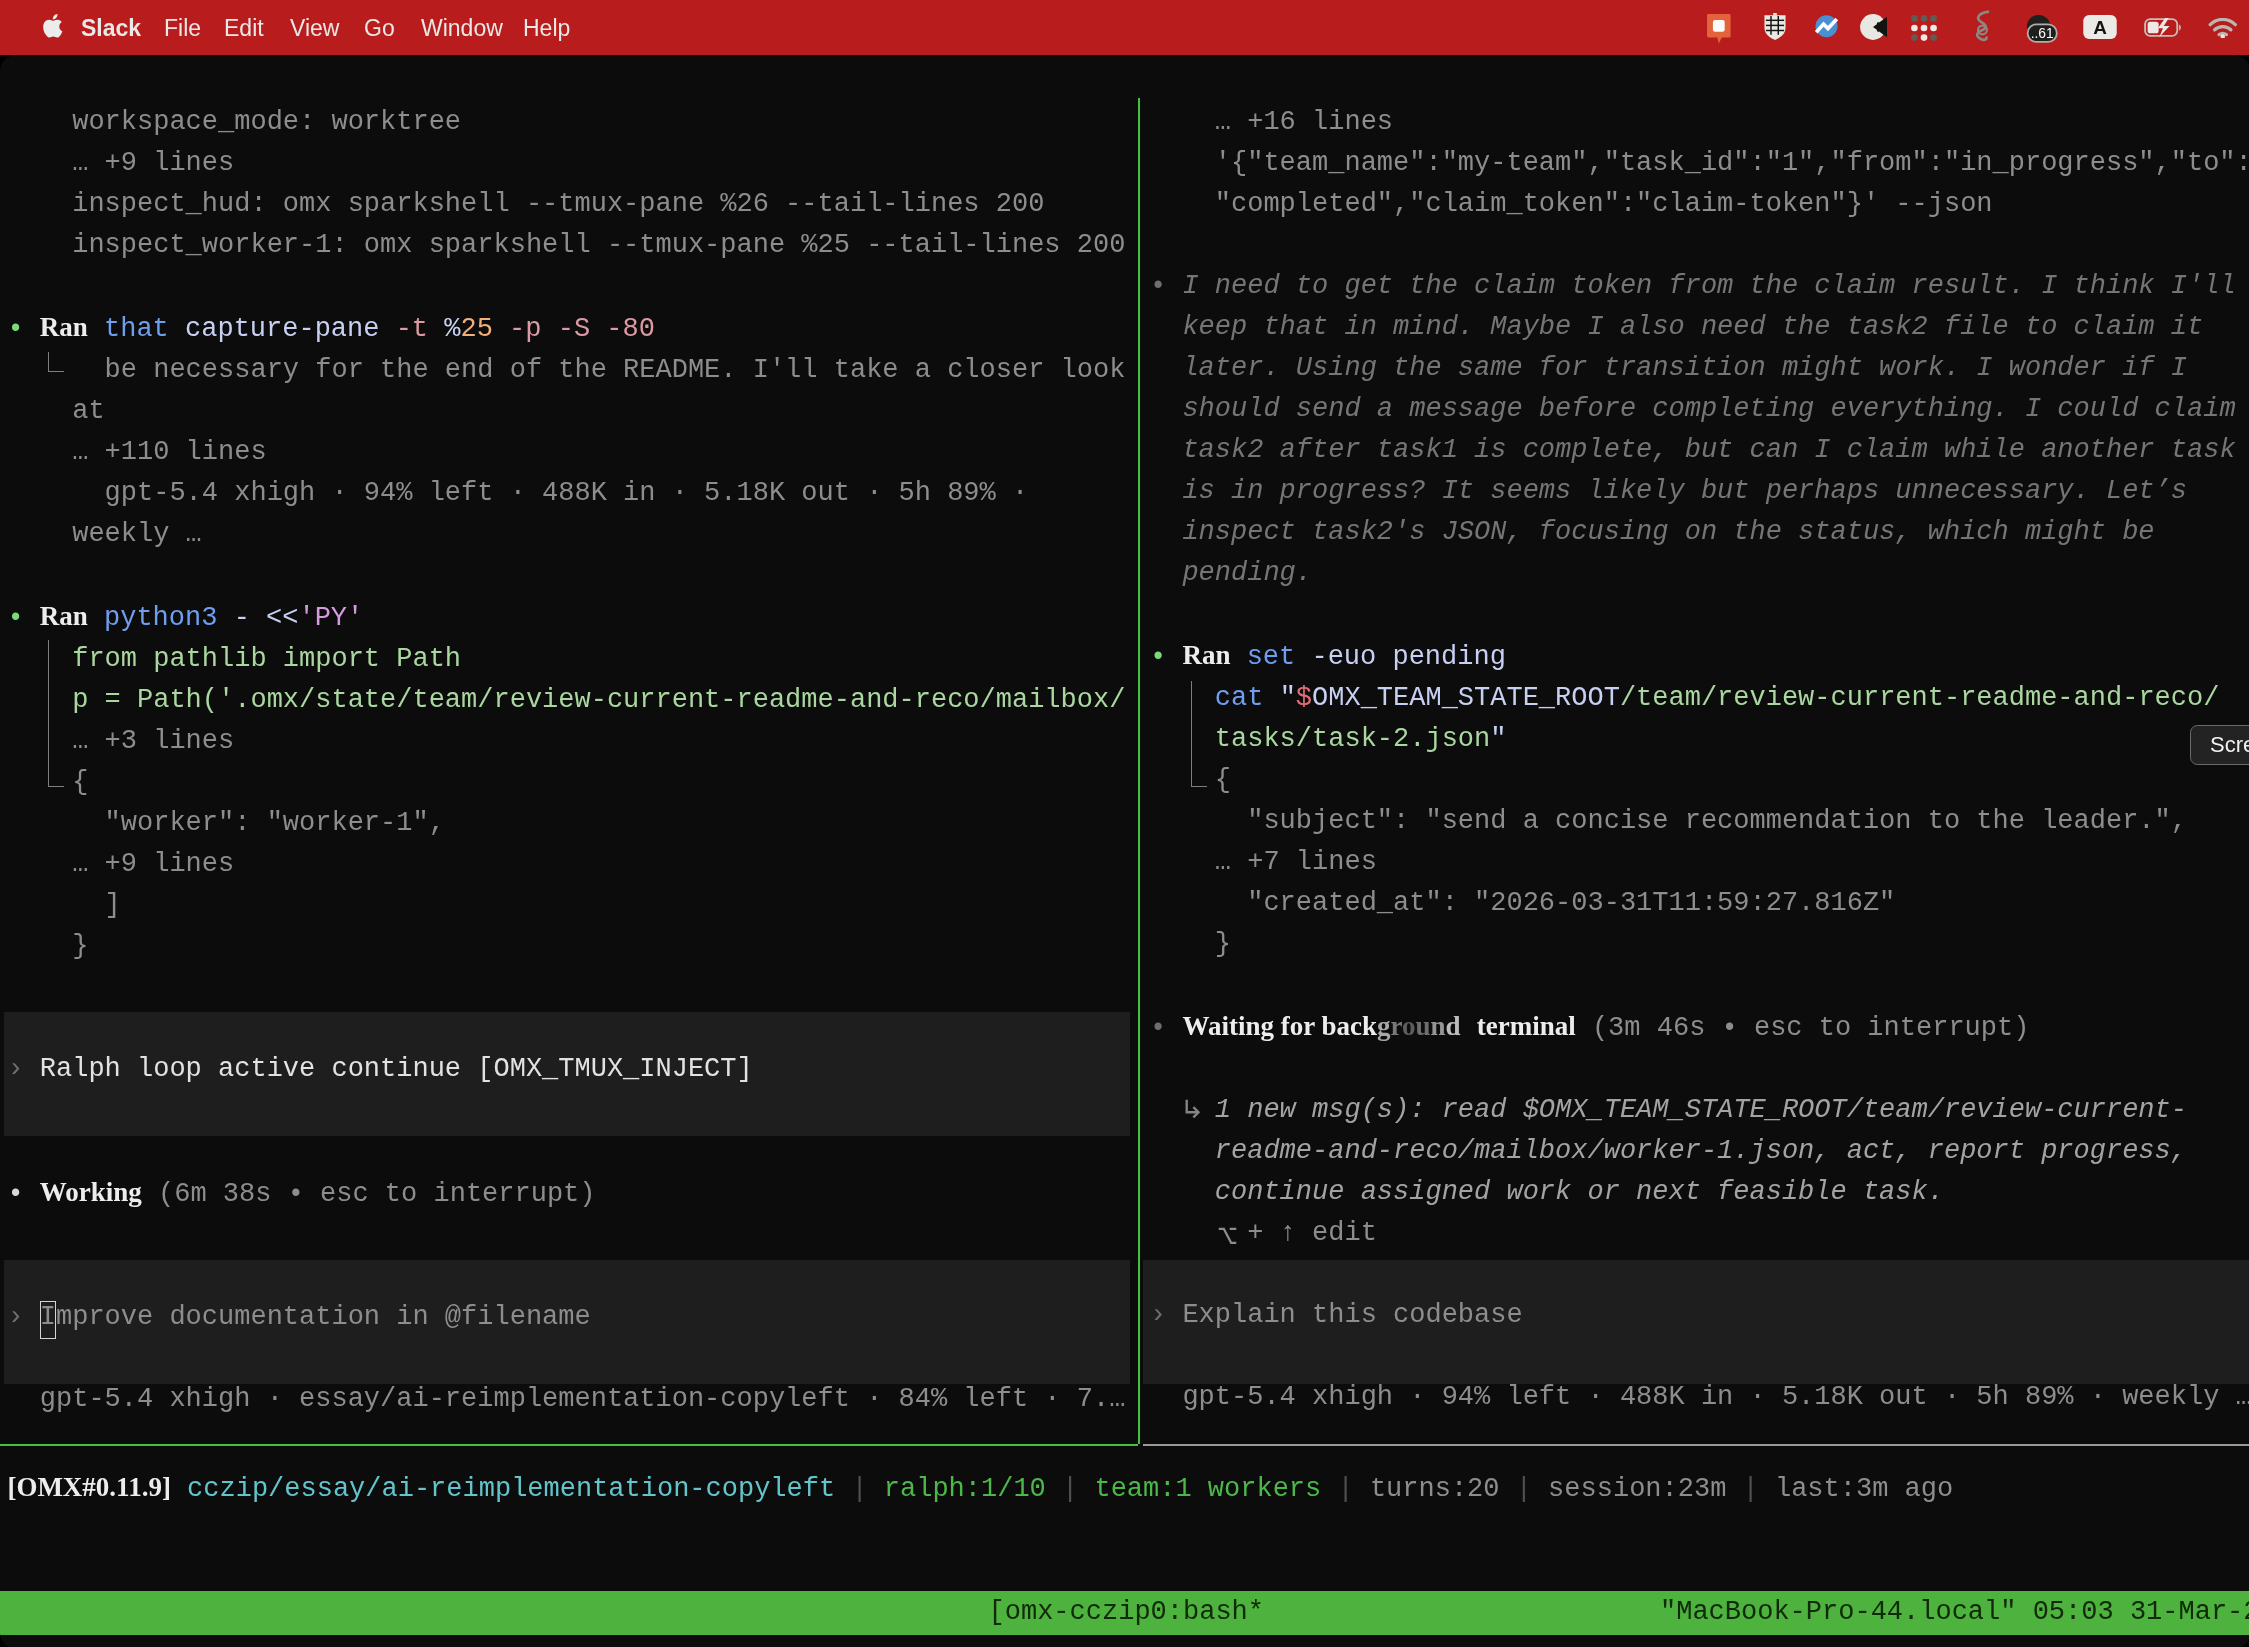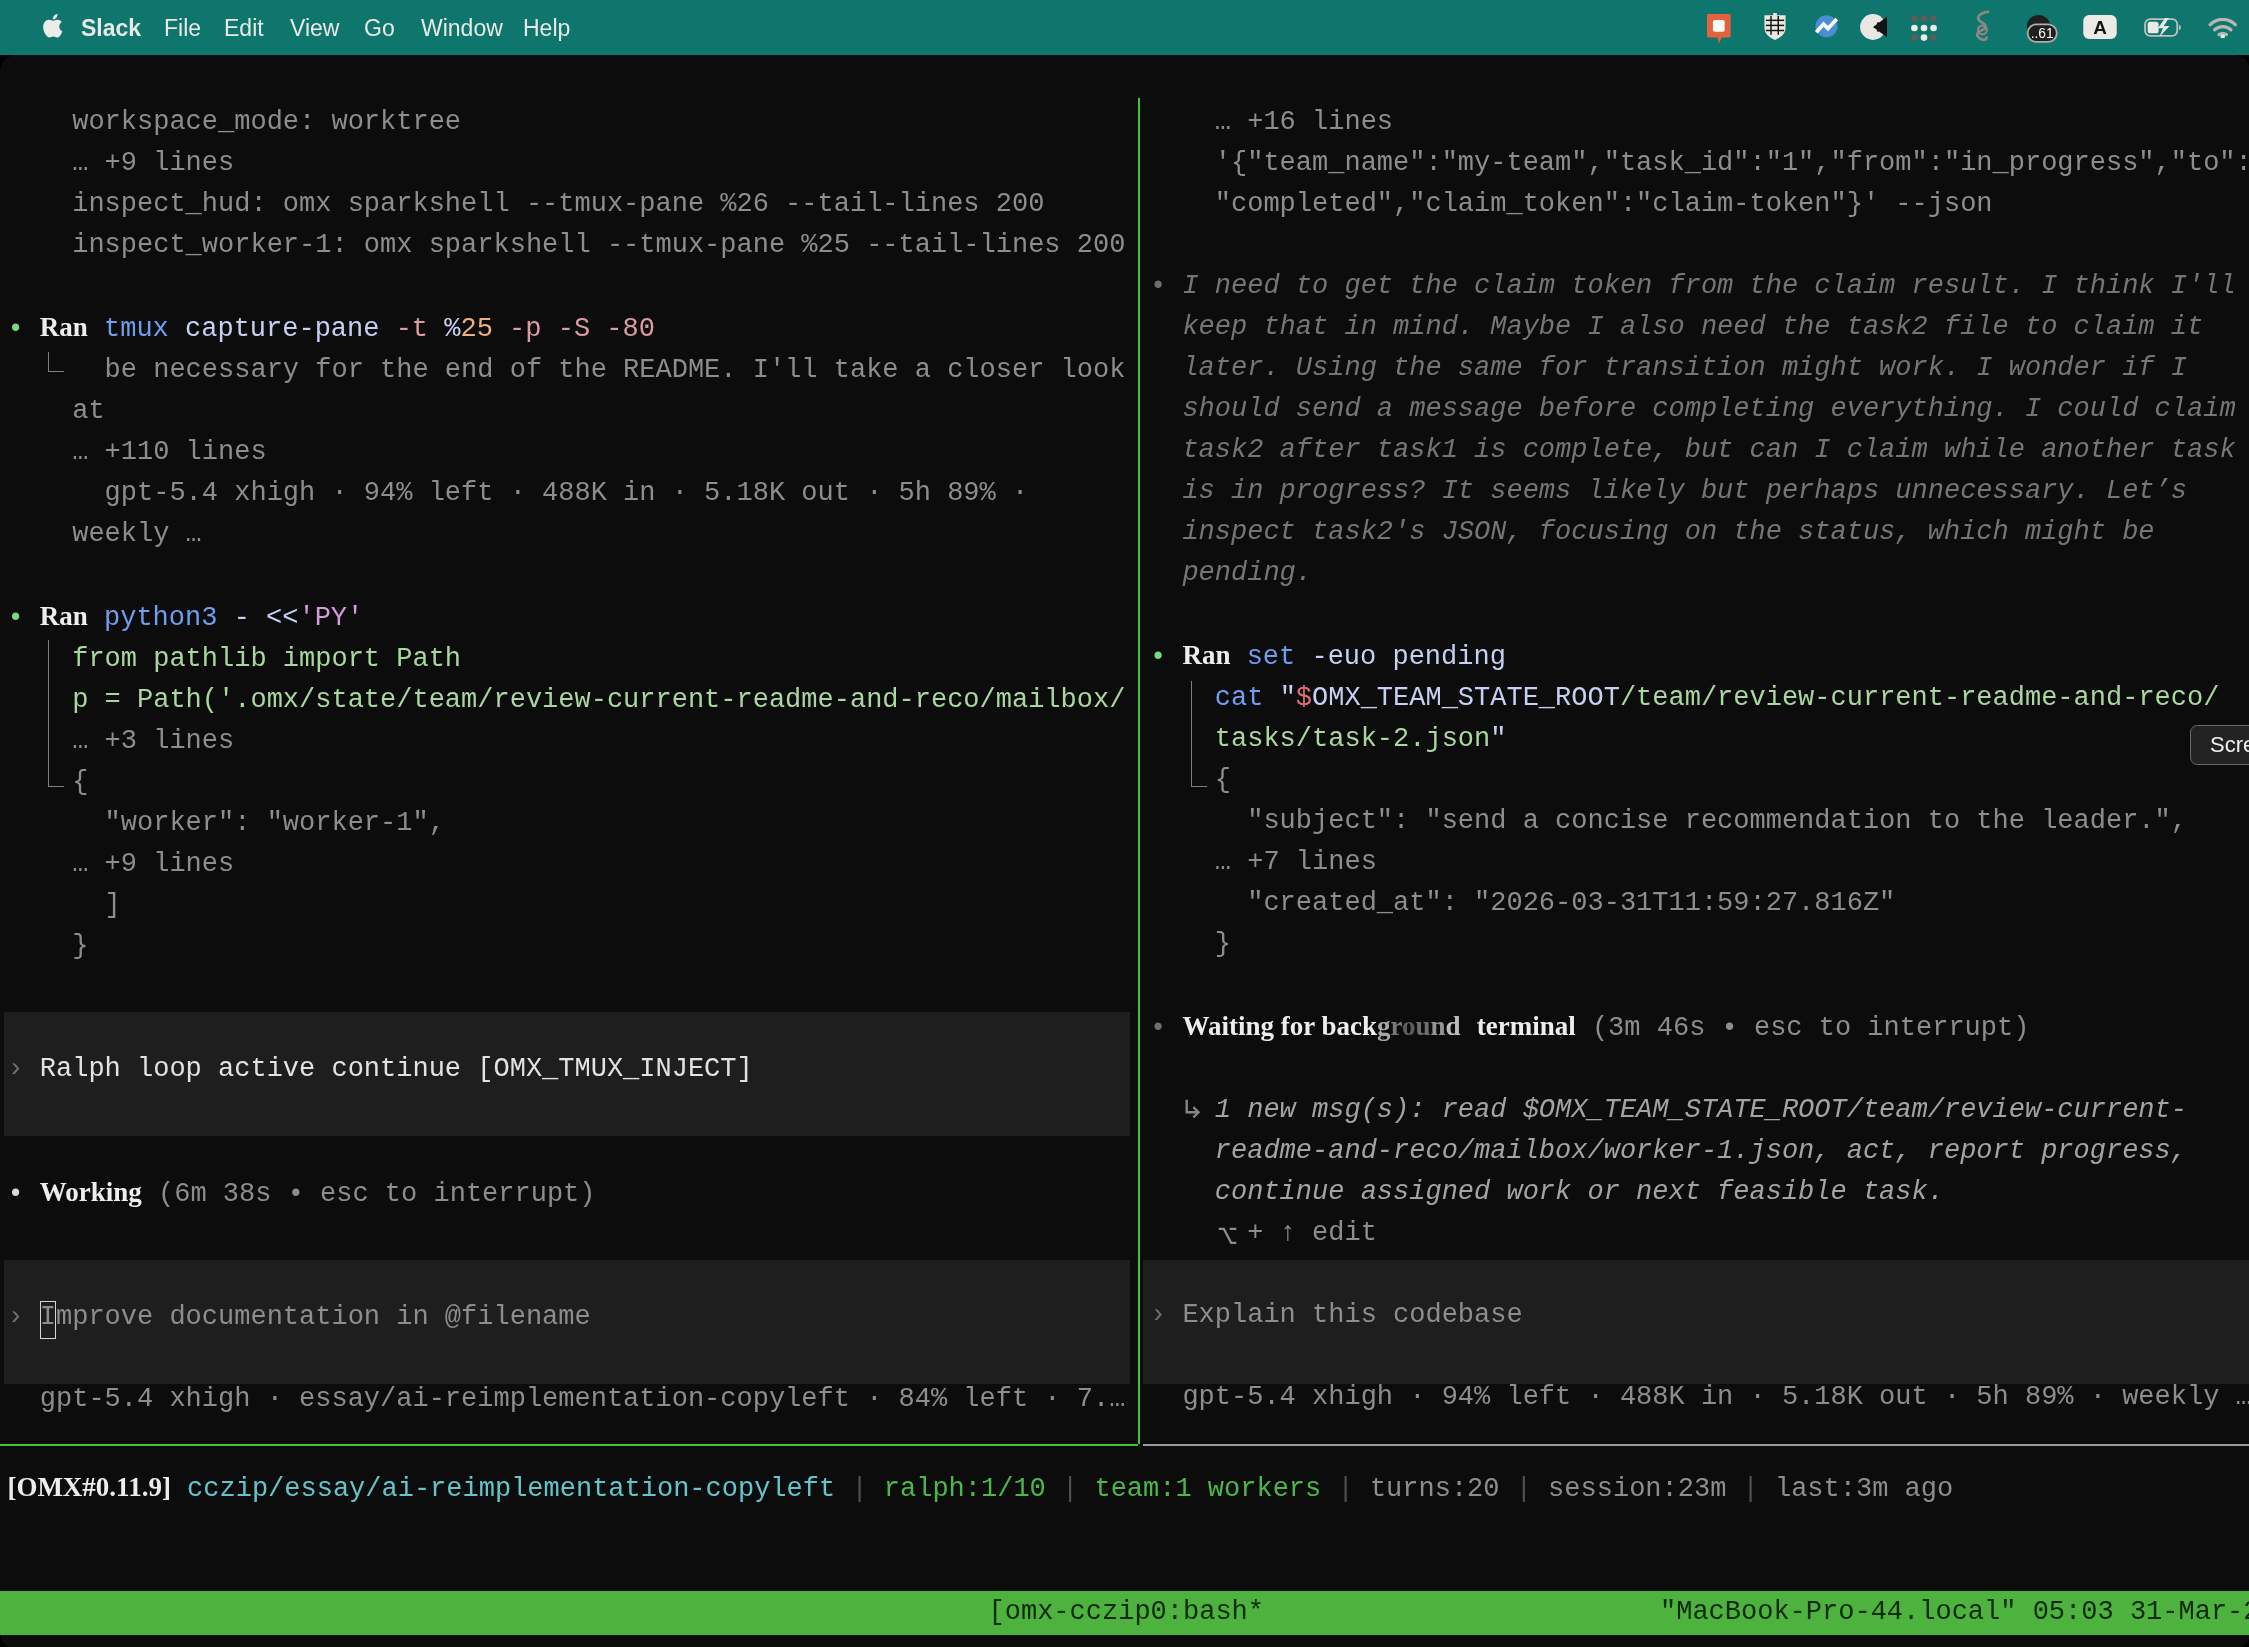--- a/index.html
+++ b/index.html
@@ -1,18 +1,18 @@
 <!DOCTYPE html>
 <html style="font-size:11.8px"><head>
 <meta charset="utf-8">
 <style>
   html,body{margin:0;padding:0;}
   body{width:2250px;height:1648px;background:#000;position:relative;overflow:hidden;
        font-family:"Liberation Sans", sans-serif;}
-  #menubar{position:absolute;left:0;top:0;width:2250px;height:55px;background:#0f766e;}
+  #menubar{position:absolute;left:0;top:0;width:2250px;height:55px;background:#b91c1c;}
   .mitem{position:absolute;top:0;height:55px;line-height:56px;font-size:23px;color:#e9e9e7;}
   #window{position:absolute;left:0px;top:55px;width:2250px;height:1593px;
           background:#0c0c0c;border-radius:16px 16px 14.8px 14.8px;overflow:hidden;}
   #titlebar{position:absolute;left:0;top:0;width:100%;height:43px;background:#2d2d2b;
             border-top:1.5px solid #545452;box-sizing:border-box;}
   .tl{position:absolute;top:11.8px;width:18.5px;height:18.5px;border-radius:50%;background:#5d5d5b;}
   #title{position:absolute;top:0;left:0;width:100%;text-align:center;line-height:41px;
          font-size:22px;font-weight:bold;color:#9b9b99;}
   #term{position:absolute;left:0;top:43px;width:2246px;height:1550px;padding-left:40px;}
   .band{position:absolute;background:#1e1e1e;}
@@ -116,21 +116,21 @@
 <div id="window">
   <div id="term">
     <div class="band" id="band1" style="left:4.4px;top:914px;width:1126px;height:124px;"></div>
     <div class="band" id="band2" style="left:4.4px;top:1162px;width:1126px;height:124px;"></div>
     <div class="band" id="band3" style="left:1143px;top:1162px;width:1107px;height:124px;"></div>
     <pre id="lpane" style="left:7.4px;top:4.4px;width:1123px;height:1323px;">    workspace_mode: worktree
     … +9 lines
     inspect_hud: omx sparkshell --tmux-pane %26 --tail-lines 200
     inspect_worker-1: omx sparkshell --tmux-pane %25 --tail-lines 200
 
-<span class="gbul">•</span> <span class="b">Ran</span> <span class="blu">tmux</span> <span class="lav">capture-pane</span> <span class="sal">-t</span> <span class="lav">%</span><span class="org">25</span> <span class="sal">-p</span> <span class="sal">-S</span> <span class="sal">-80</span>
+<span class="gbul">•</span> <span class="b">Ran</span> <span class="blu">that</span> <span class="lav">capture-pane</span> <span class="sal">-t</span> <span class="lav">%</span><span class="org">25</span> <span class="sal">-p</span> <span class="sal">-S</span> <span class="sal">-80</span>
       be necessary for the end of the README. I'll take a closer look
     at
     … +110 lines
       gpt-5.4 xhigh · 94% left · 488K in · 5.18K out · 5h 89% ·
     weekly …
 
 <span class="gbul">•</span> <span class="b">Ran</span> <span class="blu">python3</span> <span class="lav">- &lt;&lt;</span><span class="plum">'PY'</span>
     <span class="grn">from pathlib import Path</span>
     <span class="grn">p = Path('.omx/state/team/review-current-readme-and-reco/mailbox/</span>
     … +3 lines

